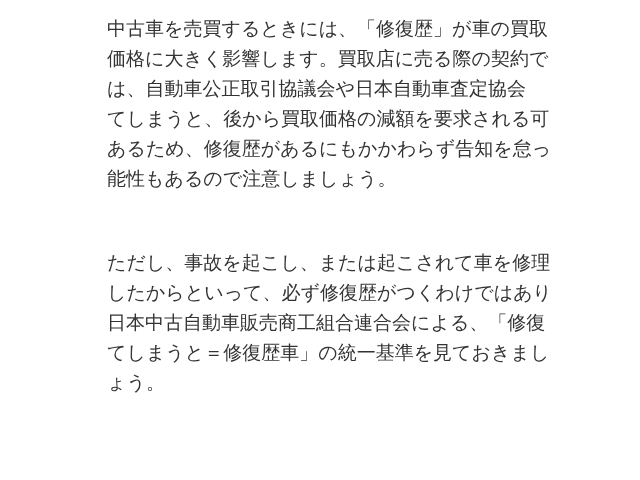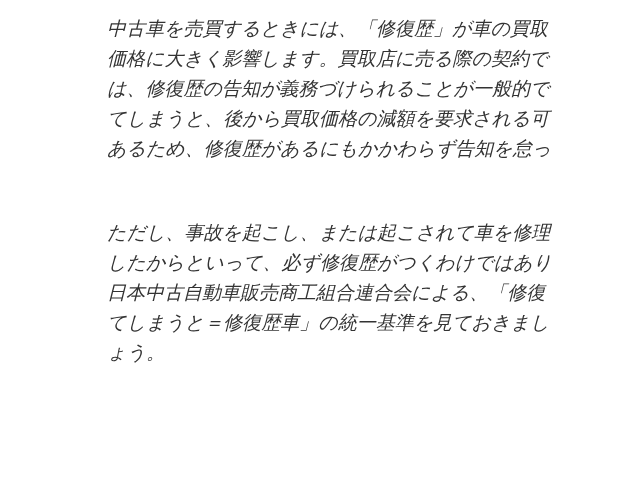--- a/index.html
+++ b/index.html
@@ -20,34 +20,34 @@
       line-height: 30px;
       -webkit-font-smoothing: antialiased;
     }
     .paragraph { margin: 0 0 54px 0; }
     .paragraph:last-child { margin-bottom: 0; }
     .text-line {
       height: 30px;
       line-height: 30px;
       white-space: nowrap;
       letter-spacing: 0;
-      font-style: italic;
     }
   </style>
 </head>
 <body style="background: rgb(255, 255, 255);">
 
 <div class="article-text">
 
   <div class="paragraph">
     <div class="text-line">中古車を売買するときには、「修復歴」が車の買取</div>
     <div class="text-line">価格に大きく影響します。買取店に売る際の契約で</div>
-    <div class="text-line">は、修復歴の告知が義務づけられることが一般的で</div>
+    <div class="text-line">は、自動車公正取引協議会や日本自動車査定協会</div>
     <div class="text-line">てしまうと、後から買取価格の減額を要求される可</div>
     <div class="text-line">あるため、修復歴があるにもかかわらず告知を怠っ</div>
+    <div class="text-line">能性もあるので注意しましょう。</div>
   </div>
 
   <div class="paragraph">
     <div class="text-line">ただし、事故を起こし、または起こされて車を修理</div>
     <div class="text-line">したからといって、必ず修復歴がつくわけではあり</div>
     <div class="text-line">日本中古自動車販売商工組合連合会による、「修復</div>
     <div class="text-line">てしまうと＝修復歴車」の統一基準を見ておきまし</div>
     <div class="text-line">ょう。</div>
   </div>
 

